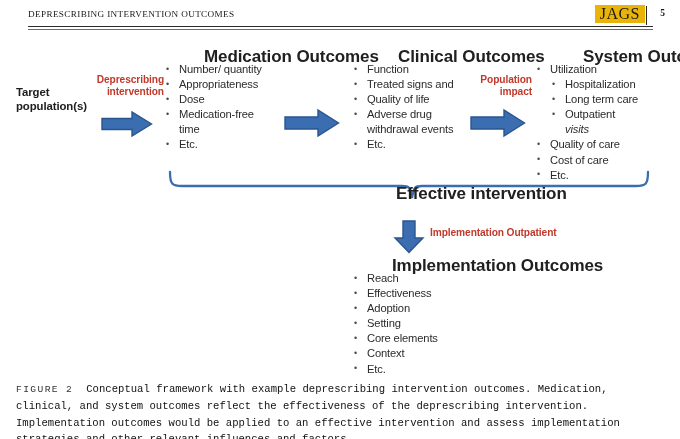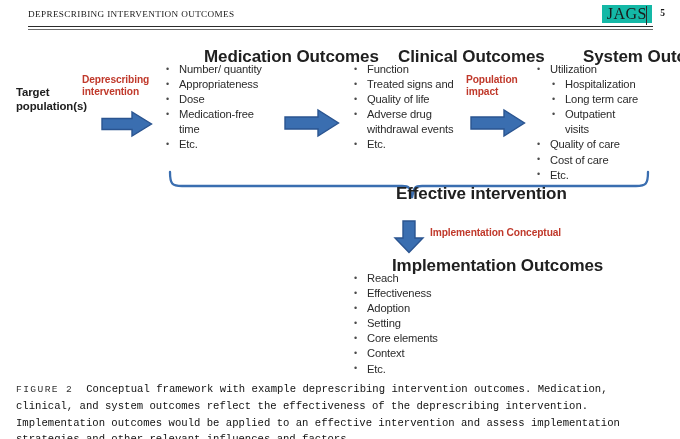--- a/index.html
+++ b/index.html
@@ -20,24 +20,24 @@
   }
   .runhead-rule{
     position:absolute;left:28px;top:26px;width:625px;height:0;
     border-top:1.1px solid #2b2b2b;
   }
   .runhead-rule2{
     position:absolute;left:28px;top:28.5px;width:625px;height:0;
     border-top:.5px solid #6d6d6d;
   }
   .jags{
-    position:absolute;right:28px;top:5px;
+    position:absolute;right:35px;top:5px;
     font-family:"Liberation Serif",serif;
     font-size:16px;color:#1a1a1a;letter-spacing:.5px;
-    background:#14b8a6;padding:0 5px;
+    background:#eab308;padding:0 5px;
   }
   .jags-bar{
     position:absolute;right:33px;top:6px;width:0;height:19px;
     border-left:1.2px solid #2b2b2b;
   }
   .pagenum{
     position:absolute;right:13px;top:8px;
     font-family:"Liberation Serif",serif;
     font-size:9.5px;font-weight:bold;color:#1a1a1a;
     background:#fff;padding:0 2px;
@@ -60,26 +60,26 @@
   }
   .bullets .li{position:relative;padding-left:15px;}
   .bullets .li::before{
     content:"\2022";position:absolute;left:2px;top:-.5px;
     font-size:9px;color:#4a4a4a;
   }
   .bullets .li.sub{padding-left:30px;}
   .bullets .li.sub::before{left:17px;}
   .bullets .li.cont{padding-left:15px;}
   .bullets .li.cont::before{content:"";}
-  .bullets .li.subcont{padding-left:30px;}
+  .bullets .li.subcont{padding-left:30px;font-style:italic;}
   .bullets .li.subcont::before{content:"";}
 
   .red-label{
     position:absolute;color:#c0392b;font-weight:bold;font-size:10.2px;
-    line-height:12.2px;text-align:left;letter-spacing:-.1px;
+    line-height:12.2px;text-align:right;letter-spacing:-.1px;
   }
 
   .arrow-h,.arrow-v{position:absolute;}
 
   
   .caption{
     position:absolute;left:16px;top:381px;width:650px;
     font-family:Liberation Mono, monospace;
     font-size:10.6px;line-height:16.4px;color:#111;text-align:left;
   }
@@ -165,21 +165,21 @@
       <path d="M4,2 C4,14 6,16 16,16 L236,16 C244,16 244,18 246,28
                C248,18 248,16 256,16 L470,16 C480,16 482,14 482,2" fill="none" stroke="#3a6eb0" stroke-width="2.3" stroke-linecap="round"></path>
     </svg>
 
     <div class="node-title" style="left:356px;top:152px;">Effective intervention</div>
 
     <svg class="arrow-v" style="left:392px;top:188px;" width="34" height="34" viewBox="0 0 34 34">
       <polygon points="11,1 23,1 23,18 31,18 17,32.5 3,18 11,18" fill="#3a6eb0" stroke="#2a5490" stroke-width="1.4" stroke-linejoin="miter"></polygon>
     </svg>
 
-    <div class="red-label" style="left:430px;top:195px;width:140px;text-align:left;">Implementation Conceptual</div>
+    <div class="red-label" style="left:430px;top:195px;width:140px;text-align:left;">Implementation Outpatient</div>
 
     <div class="node-title" style="left:352px;top:224px;">Implementation Outcomes</div>
     <div class="bullets" style="left:352px;top:239px;width:140px;">
       <div class="li">Reach</div>
       <div class="li">Effectiveness</div>
       <div class="li">Adoption</div>
       <div class="li">Setting</div>
       <div class="li">Core elements</div>
       <div class="li">Context</div>
       <div class="li">Etc.</div>

